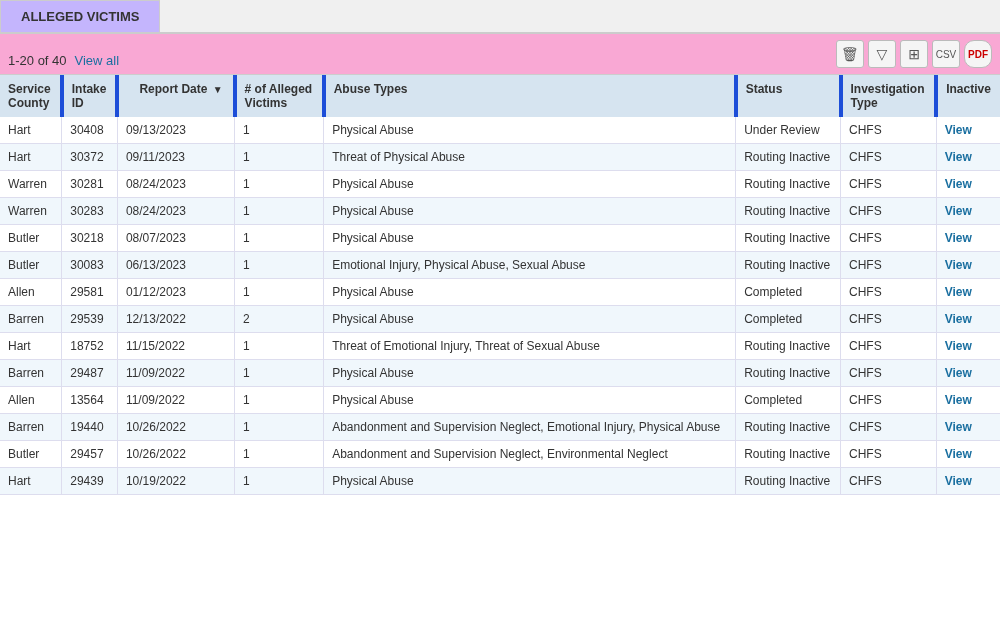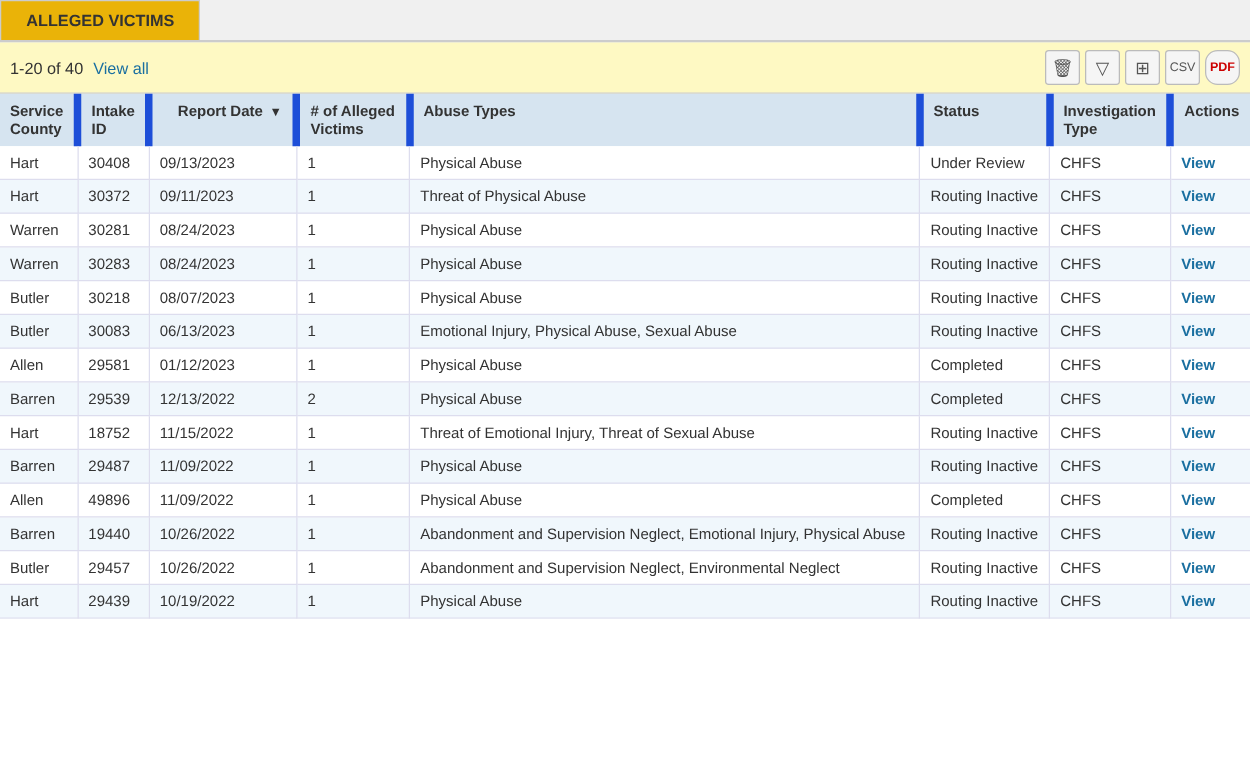--- a/index.html
+++ b/index.html
@@ -7,39 +7,39 @@
 
     
     .tabs { display: flex; border-bottom: 2px solid #ccc; background: #f0f0f0; }
     .tab {
       padding: 8px 20px;
       cursor: pointer;
       font-weight: bold;
       font-size: 13px;
       border: 1px solid #ccc;
       border-bottom: none;
-      background: #eab308;
+      background: #c4b5fd;
       color: #333;
     }
     .tab.active {
       background: #fff;
       color: #1a6fa0;
       border-top: 2px solid #1a6fa0;
       border-bottom: 2px solid #fff;
       margin-bottom: -2px;
     }
 
     
     .toolbar {
       display: flex;
-      align-items: center;
+      align-items: flex-end;
       justify-content: space-between;
       padding: 6px 8px;
       border-bottom: 1px solid #ccc;
-      background: #fef9c3;
+      background: #f9a8d4;
     }
     .toolbar-left { display: flex; align-items: center; gap: 8px; }
     .paging-info { font-size: 13px; color: #333; }
     .view-all-link { color: #1a6fa0; text-decoration: none; cursor: pointer; font-size: 13px; }
     .toolbar-right { display: flex; gap: 4px; }
     .toolbar-icon-btn {
       width: 28px; height: 28px;
       border: 1px solid #bbb;
       background: #f5f5f5;
       border-radius: 3px;
@@ -51,21 +51,21 @@
 
     
     table { width: 100%; border-collapse: collapse; }
     thead tr { background: #d6e4f0; }
     thead th {
       padding: 7px 8px;
       text-align: left;
       font-size: 12px;
       font-weight: bold;
       color: #333;
-      border-right: 6px solid #1d4ed8;
+      border-right: 4px solid #1d4ed8;
       vertical-align: top;
       white-space: nowrap;
     }
     thead th:last-child { border-right: none; }
     tbody tr:nth-child(even) { background: #f0f7fc; }
     tbody tr:nth-child(odd) { background: #fff; }
     tbody td {
       padding: 6px 8px;
       font-size: 12px;
       color: #333;
@@ -101,21 +101,21 @@
 <table>
   <thead>
     <tr>
       <th>Service<br>County</th>
       <th>Intake<br>ID</th>
       <th style="cursor:pointer;padding-left:20px;">Report Date <span class="sort-arrow">▼</span></th>
       <th># of Alleged<br>Victims</th>
       <th>Abuse Types</th>
       <th>Status</th>
       <th>Investigation<br>Type</th>
-      <th>Actions</th>
+      <th>Inactive</th>
     </tr>
   </thead>
   <tbody id="table-body">
   <tr>
         <td>Hart</td>
         <td>30408</td>
         <td>09/13/2023</td>
         <td>1</td>
         <td>Physical Abuse</td>
         <td>Under Review</td>
@@ -207,21 +207,21 @@
         <td>29487</td>
         <td>11/09/2022</td>
         <td>1</td>
         <td>Physical Abuse</td>
         <td>Routing Inactive</td>
         <td>CHFS</td>
         <td><a class="view-link">View</a></td>
       </tr>
       <tr>
         <td>Allen</td>
-        <td>49896</td>
+        <td>13564</td>
         <td>11/09/2022</td>
         <td>1</td>
         <td>Physical Abuse</td>
         <td>Completed</td>
         <td>CHFS</td>
         <td><a class="view-link">View</a></td>
       </tr>
       <tr>
         <td>Barren</td>
         <td>19440</td>

